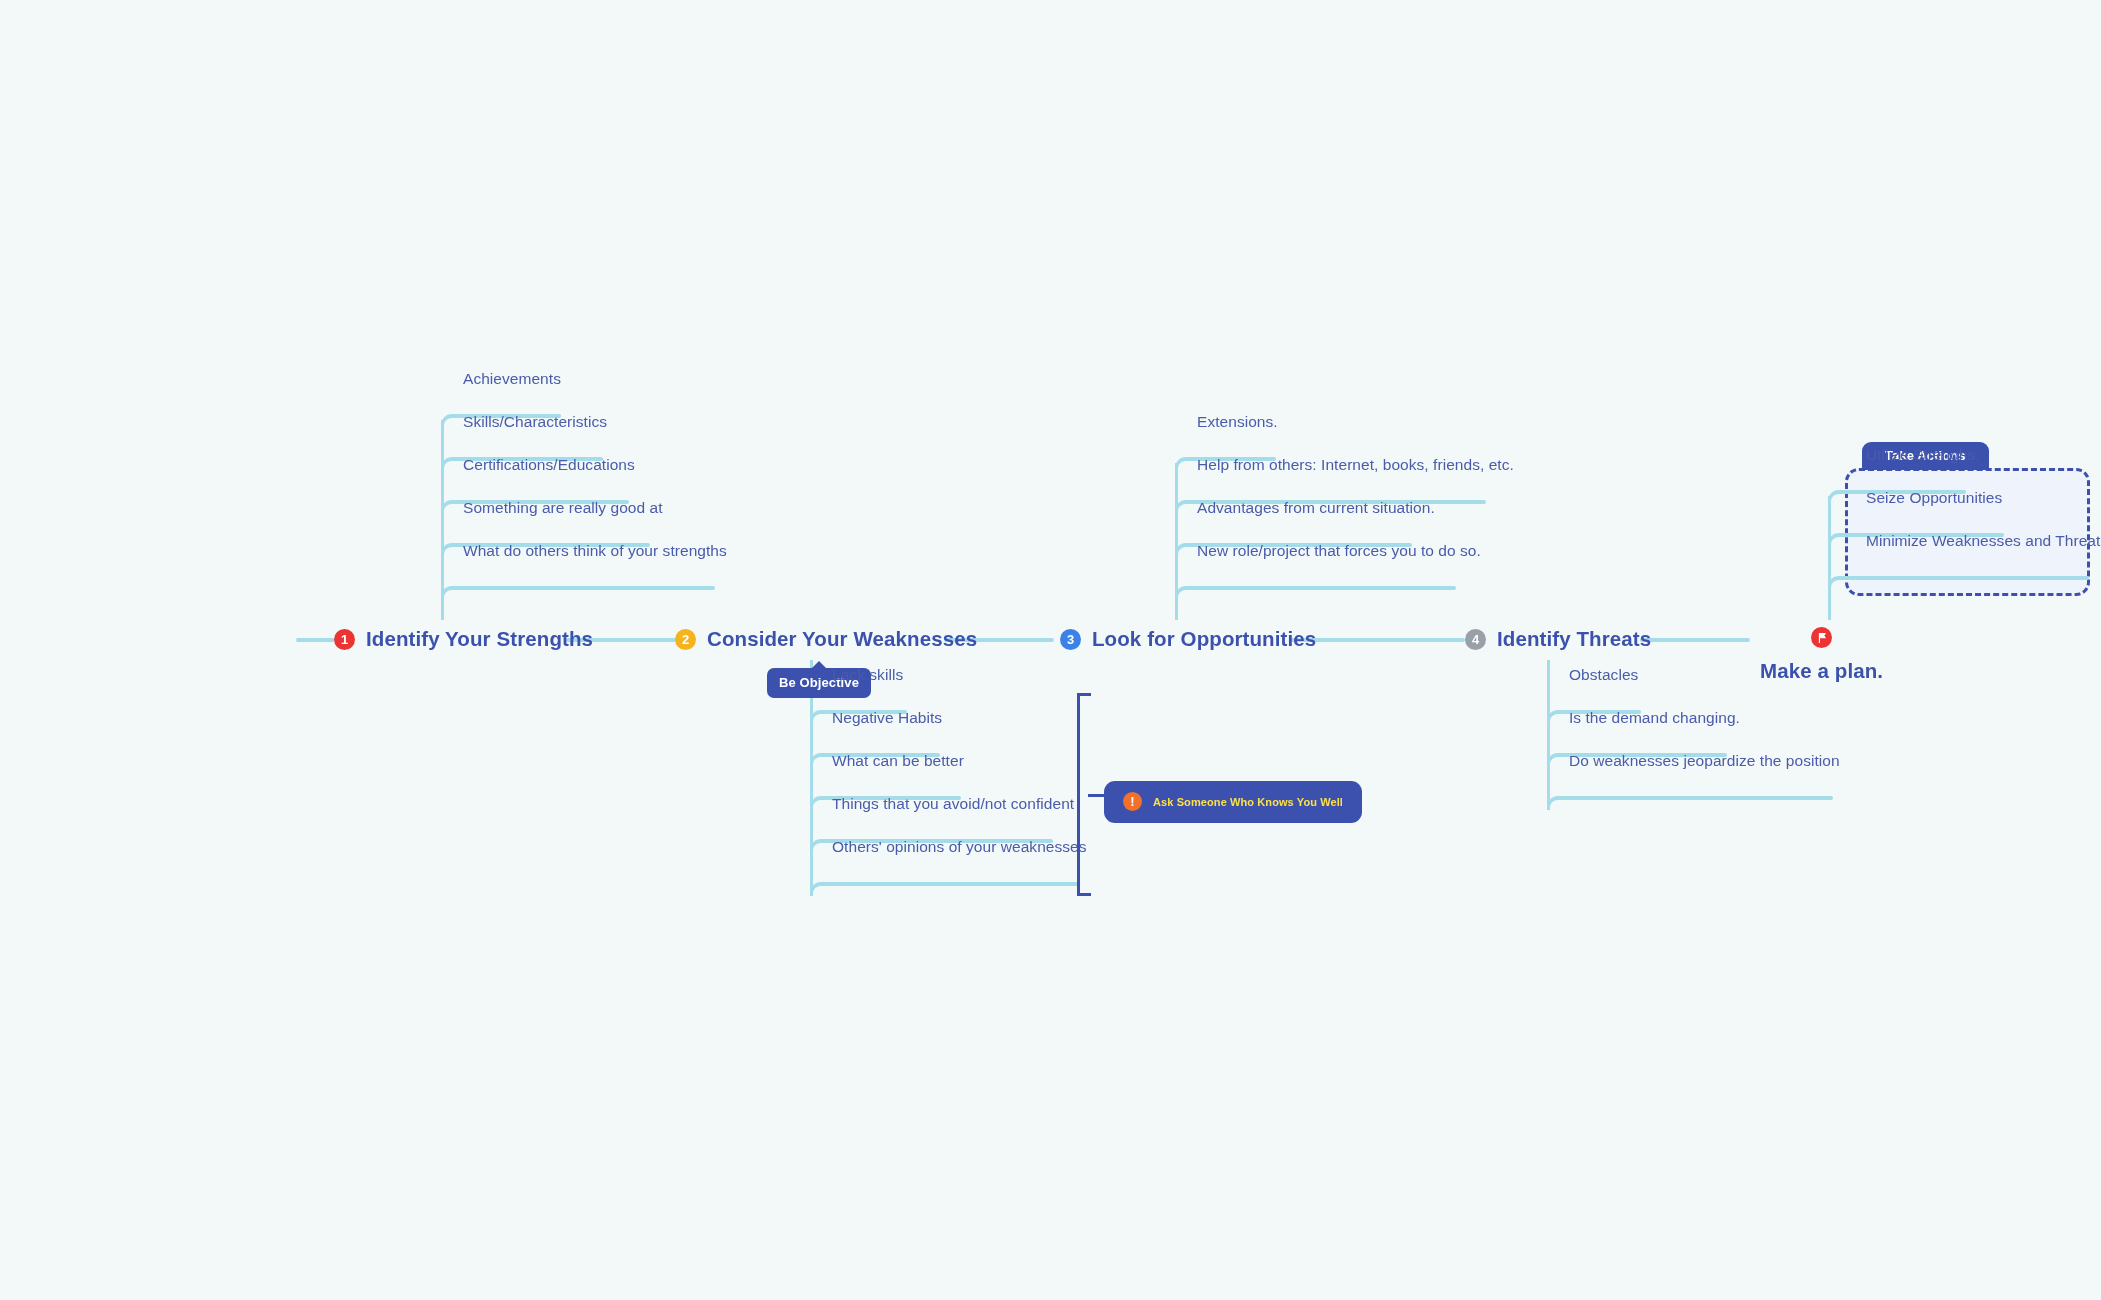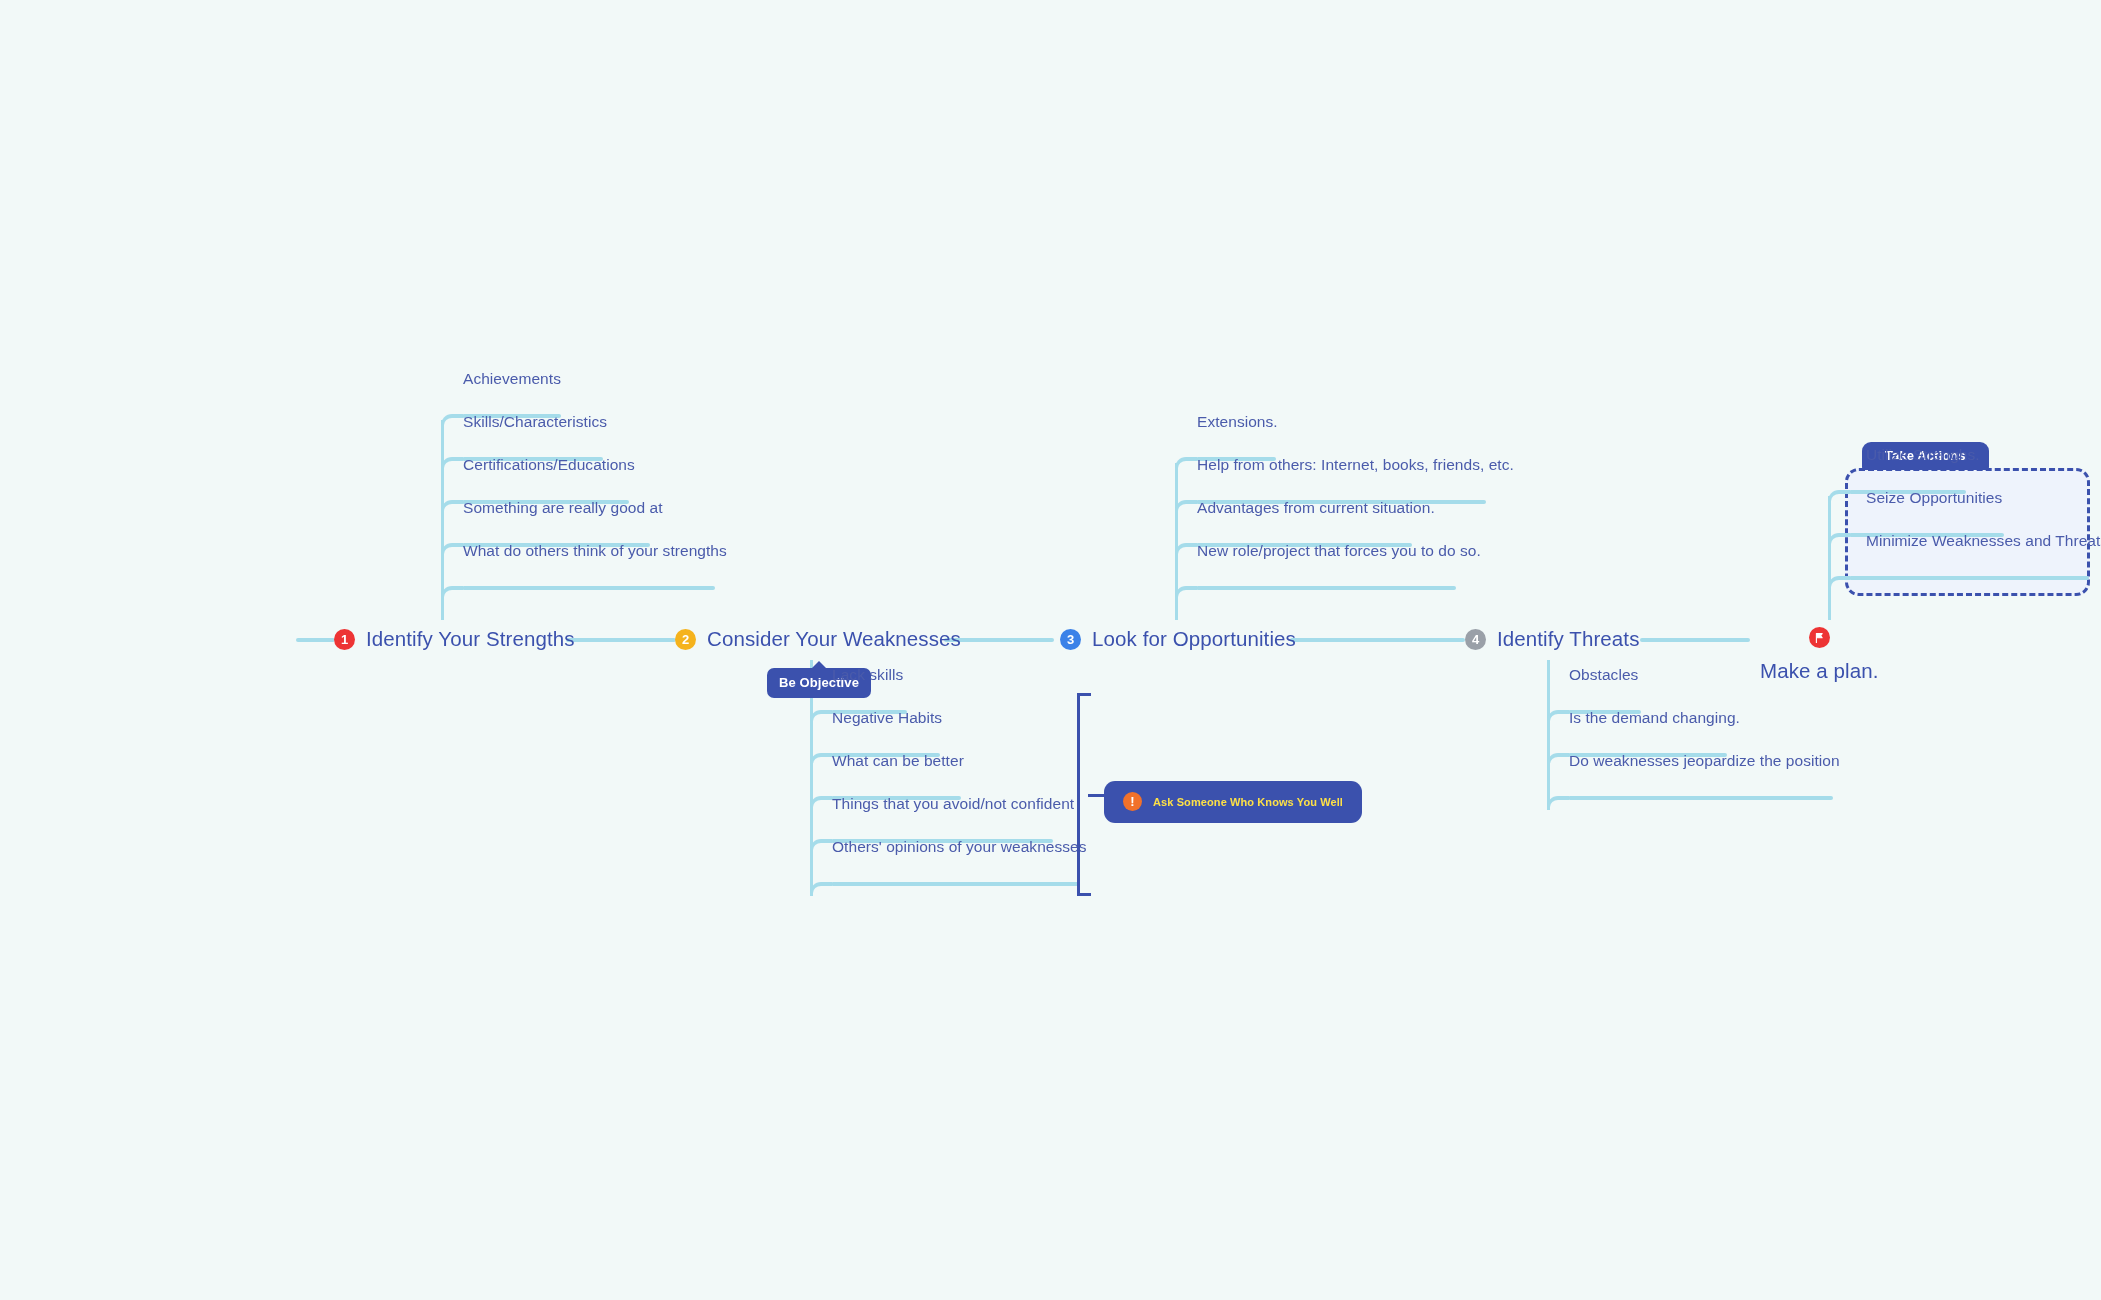--- a/index.html
+++ b/index.html
@@ -54,21 +54,21 @@
   .branch-head {
     position: absolute;
     display: flex;
     align-items: center;
     gap: 11px;
     white-space: nowrap;
   }
   .branch-label {
     color: #3b51ad;
     font-size: 20.5px;
-    font-weight: normal;
+    font-weight: bold;
     letter-spacing: .1px;
   }
   .badge {
     width: 21px;
     height: 21px;
     border-radius: 50%;
     display: flex;
     align-items: center;
     justify-content: center;
     color: #fff;

